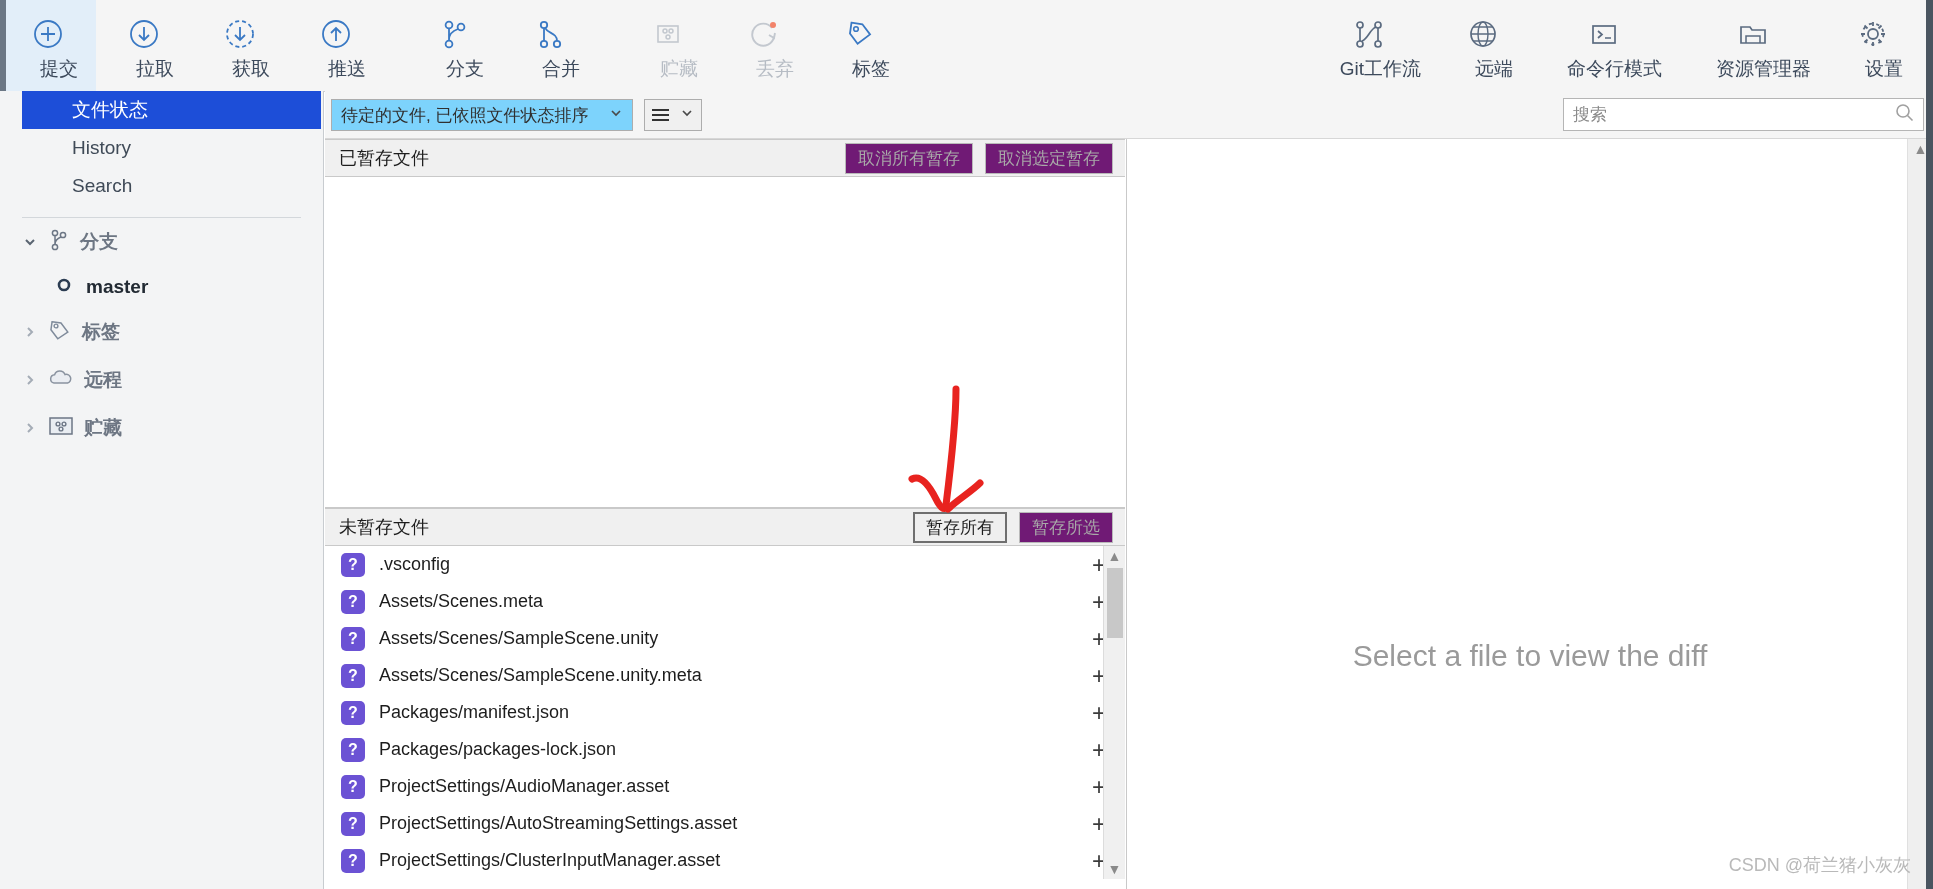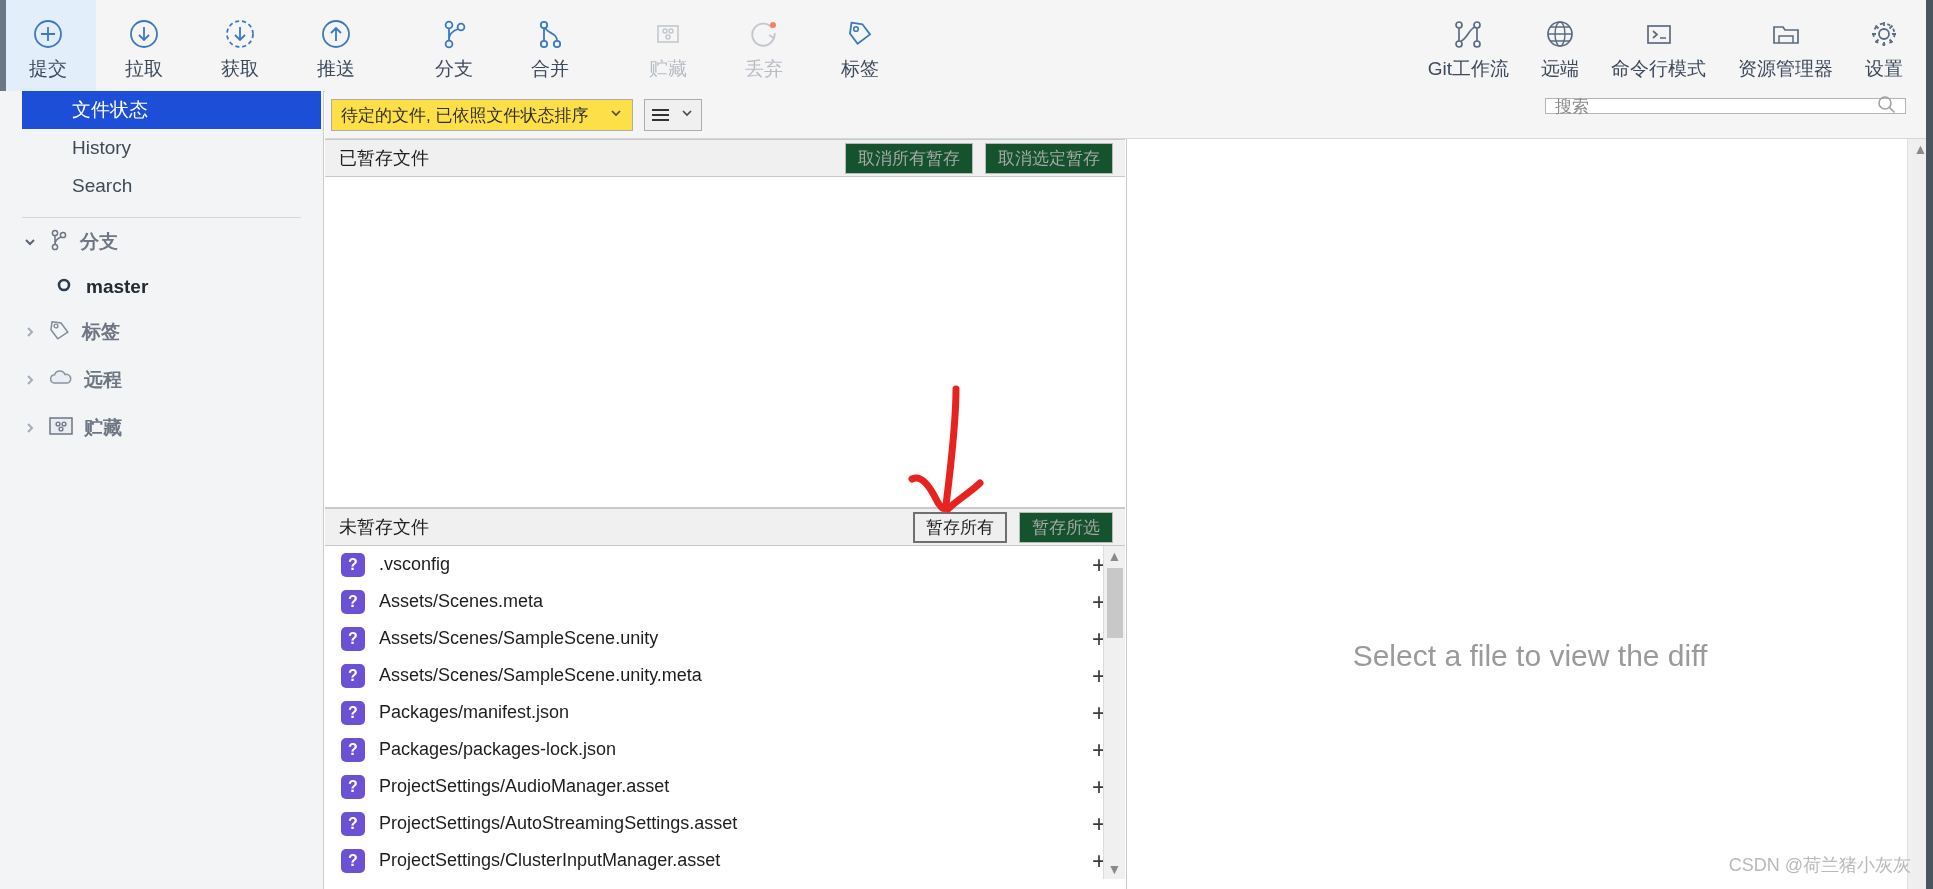--- a/index.html
+++ b/index.html
@@ -18,21 +18,21 @@
   }
   .tb-group{display:flex;align-items:stretch;}
   .tb-btn{
     width:96px;display:flex;flex-direction:column;align-items:center;
     justify-content:center;gap:5px;cursor:default;
     color:#3d4a5c;font-size:19px;
   }
   .tb-btn.active{background:#e2eef9;}
   .tb-btn.disabled{color:#b6bcc4;}
   .tb-ico{height:40px;display:flex;align-items:center;justify-content:center;}
-  .tb-lab{line-height:1;white-space:nowrap;}
+  .tb-lab{line-height:1;white-space:nowrap;margin-left:22px;}
   .tb-spacer{flex:1 1 auto;}
   .tb-sep{width:22px;}
   #tb-right{display:flex;align-items:stretch;padding-right:14px;}
   #tb-right .tb-btn{width:auto;padding:0 16px;}
   
   #sidebar{
     position:absolute;left:0;top:91px;width:324px;height:798px;
     background:#f3f4f5;border-right:1px solid #c8ccd0;
     box-sizing:border-box;
   }
@@ -58,48 +58,48 @@
     height:42px;display:flex;align-items:center;gap:14px;padding-left:56px;
     font-size:19px;font-weight:bold;color:#222a33;cursor:default;
   }
   
   #filterbar{
     position:absolute;left:325px;top:91px;width:1608px;height:48px;
     background:#f5f5f5;border-bottom:1px solid #d7d7d7;box-sizing:border-box;
   }
   #filter-select{
     position:absolute;left:6px;top:8px;height:32px;width:302px;
-    border:1px solid #adadad;background:#fde047;box-sizing:border-box;
+    border:1px solid #adadad;background:#7dd3fc;box-sizing:border-box;
     display:flex;align-items:center;justify-content:space-between;
     padding:0 9px;font-size:17px;color:#303030;cursor:default;
   }
   #view-select{
     position:absolute;left:319px;top:8px;height:32px;width:58px;
     border:1px solid #adadad;background:#f0f0f0;box-sizing:border-box;
     display:flex;align-items:center;justify-content:space-between;
     padding:0 7px;cursor:default;
   }
   .burger{display:inline-block;width:17px;}
   .burger i{display:block;height:2px;background:#333;margin:3px 0;}
   #searchbox{
-    position:absolute;right:27px;top:7px;width:361px;height:16px;
+    position:absolute;right:9px;top:7px;width:361px;height:33px;
     border:1px solid #b5b5b5;background:#ffffff;box-sizing:border-box;
     display:flex;align-items:center;justify-content:space-between;padding:0 9px;
   }
   #searchbox .ph{font-size:17px;color:#8a8a8a;}
   
   #leftpane{position:absolute;left:325px;top:139px;width:800px;height:750px;background:#ffffff;}
   .pane-head{
     height:38px;background:#f0f0f0;border-top:1px solid #c9c9c9;border-bottom:1px solid #c9c9c9;
     display:flex;align-items:center;justify-content:space-between;padding:0 12px 0 14px;box-sizing:border-box;
   }
   .pane-title{font-size:18px;font-weight:normal;color:#1d1d1d;}
   .pane-btns{display:flex;gap:12px;}
   .pbtn{
-    border:1px solid #b9b9b9;background:#14532d;color:#a8a8a8;
+    border:1px solid #b9b9b9;background:#701a75;color:#a8a8a8;
     font-size:17px;padding:3px 12px;cursor:default;
   }
   .pbtn.enabled{color:#1d1d1d;border:2px solid #6f6f6f;padding:2px 11px;background:#efefef;}
   #staged-body{height:330px;background:#ffffff;border-bottom:1px solid #c9c9c9;}
   #unstaged-body{position:relative;height:auto;background:#ffffff;}
   .filerow{
     height:37px;display:flex;align-items:center;padding:0 0 0 16px;
     font-size:18px;color:#1d1d1d;cursor:default;box-sizing:border-box;
   }
   .stat{

